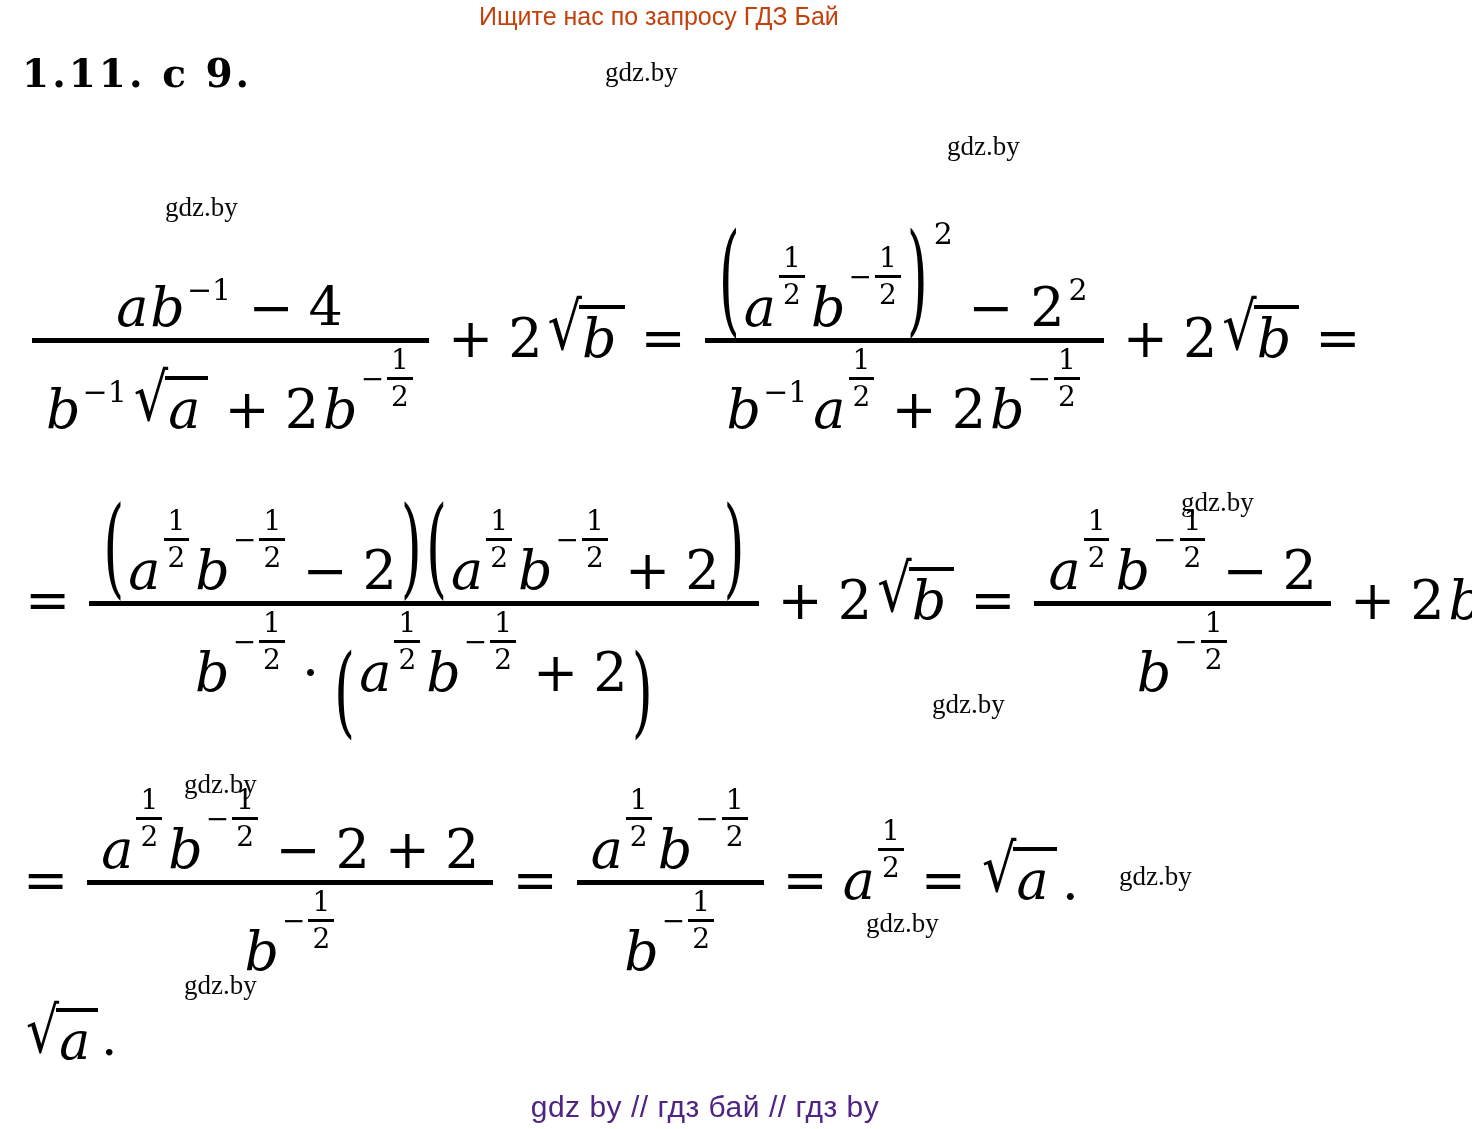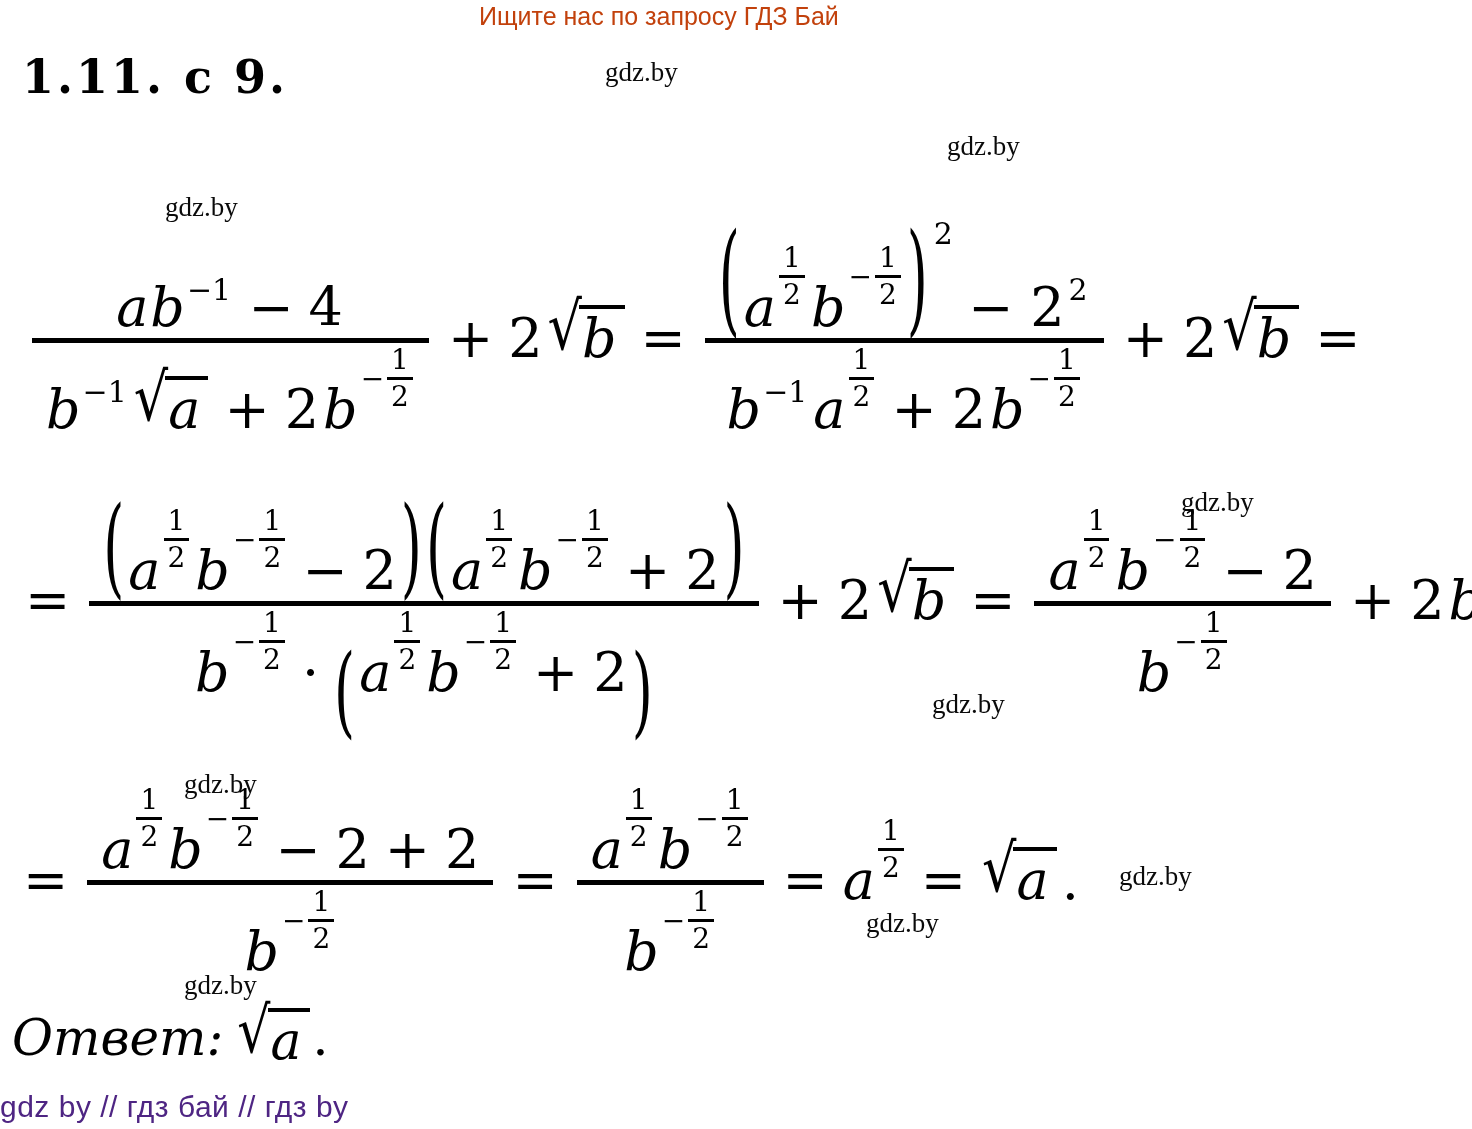--- a/index.html
+++ b/index.html
@@ -2,21 +2,21 @@
 <html><head>
 <meta charset="utf-8">
 <style>
   html,body{margin:0;padding:0;background:#fff;}
   body{width:1472px;height:1129px;position:relative;overflow:hidden;
        font-family:"DejaVu Serif",serif;color:#000;}
   .abs{position:absolute;}
   
   .promo{left:479px;top:2px;font-family:"Liberation Sans",sans-serif;
          font-size:25px;color:#c2410c;white-space:nowrap;text-align:center;}
-  .title{left:22px;top:50px;font-size:46px;font-weight:bold;letter-spacing:3px;white-space:nowrap;}
+  .title{left:22px;top:50px;font-size:39px;font-weight:bold;letter-spacing:3px;white-space:nowrap;}
   .wm{font-family:Liberation Serif, serif;font-size:27px;color:#0a0a0a;white-space:nowrap;}
   .wm1{left:605px;top:57px;}  .wm2{left:947px;top:131px;} .wm3{left:165px;top:192px;}
   .wm4{left:1181px;top:487px;}.wm5{left:932px;top:689px;} .wm6{left:184px;top:769px;}
   .wm7{left:184px;top:970px;} .wm8{left:866px;top:908px;} .wm9{left:1119px;top:861px;}
   
   .math{position:absolute;display:flex;align-items:center;line-height:1;font-size:54px;white-space:nowrap;}
   .math i{font-style:italic;}
   .frac{display:inline-flex;flex-direction:column;margin:0 6px;}
   .num,.den{display:flex;justify-content:center;padding:0 12px;}
   .num{align-items:flex-end;}
@@ -47,21 +47,21 @@
   .l1>.op{margin-top:40px;}
   .l2>.op{margin-top:5px;}
   .l3>.op{margin-top:-4px;}
   .row1{left:26px;top:185px;}
   .row2{left:12px;top:468px;}
   .row3{left:10px;top:782px;}
   
   .answer{left:12px;top:1008px;display:flex;align-items:flex-end;font-size:50px;}
   .answer .sqrt{font-size:52px;margin-left:14px;}
   .ansdot{font-size:50px;}
-  .footer{left:0;top:1090px;width:1410px;text-align:left;
+  .footer{left:0;top:1090px;width:1410px;text-align:center;
           font-family:"Liberation Sans",sans-serif;font-size:30px;color:#4e2583;letter-spacing:.5px;}
 </style>
 </head>
 <body>
 
 <div class="abs promo">Ищите нас по запросу ГДЗ Бай</div>
 <div class="abs title">1.11. с 9.</div>
 
 <div class="abs wm wm1">gdz.by</div>
 <div class="abs wm wm2">gdz.by</div>
@@ -444,21 +444,20 @@
     <span class="o">=</span>
     <span class="sqrt">
         <span class="rad">√</span>
         <i class="arg">a</i>
       </span>
     <span class="d">.</span>
   </span>
 </div>
 
 <div class="abs answer">
-  <i>Ответ:</i>
   <span class="sqrt">
       <span class="rad">√</span>
       <i class="arg">a</i>
     </span>
   <span class="ansdot">.</span>
 </div>
 
 <div class="abs footer">gdz by  //  гдз бай  //  гдз by</div>
 
 </body></html>

